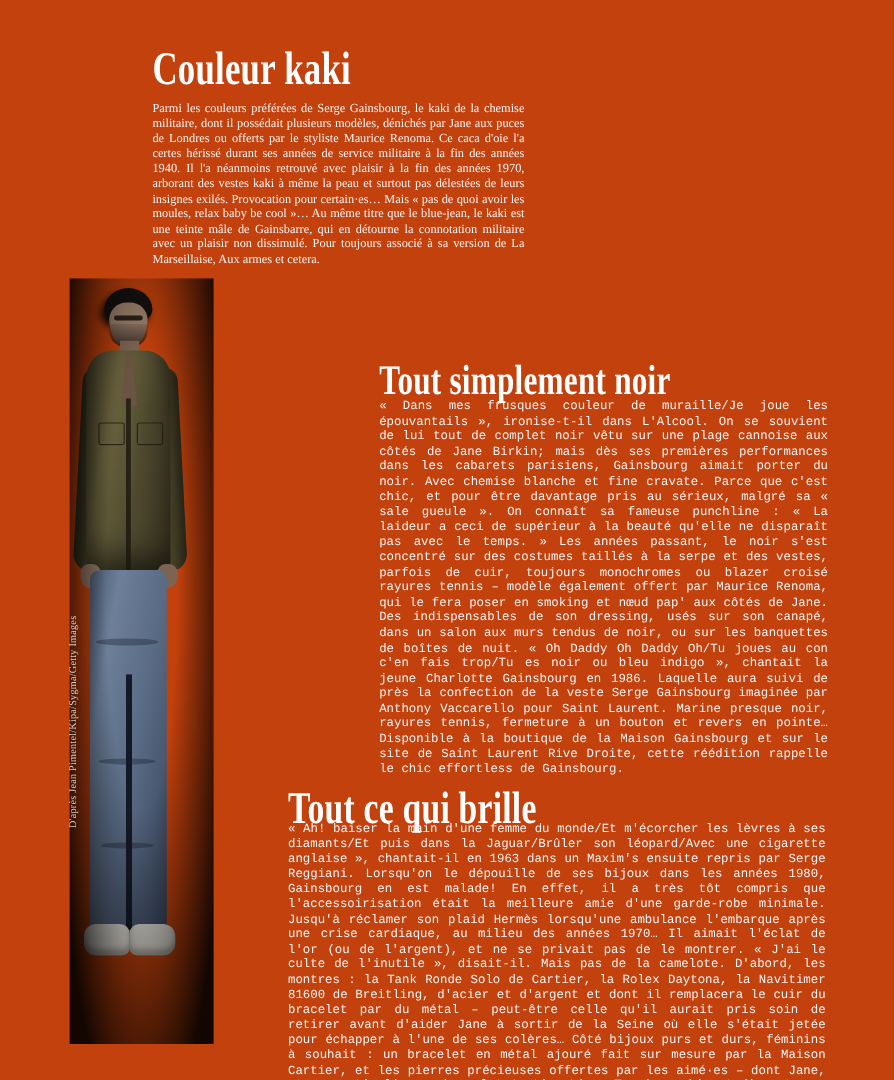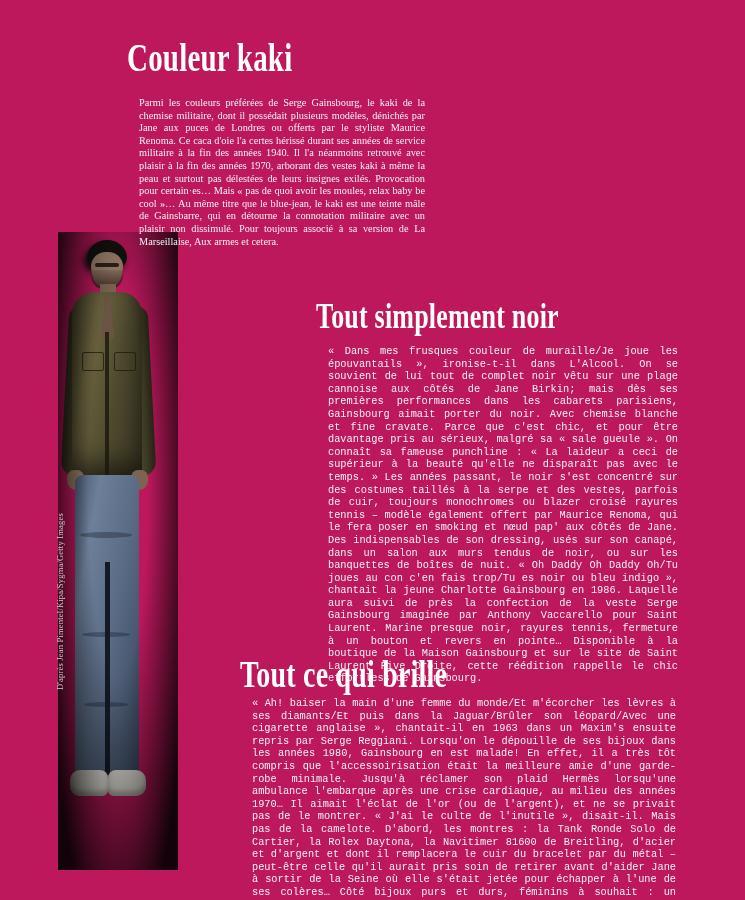--- a/index.html
+++ b/index.html
@@ -4,21 +4,21 @@
 <style>
   html, body {
     margin: 0;
     padding: 0;
     background: #0a0a0a;
   }
   .page {
     position: relative;
     width: 745px;
     height: 900px;
-    background: #be185d;
+    background: #c2410c;
     overflow: hidden;
     font-family: "Liberation Serif", serif;
     color: #ffffff;
   }
 
   
   .photo-col {
     position: absolute;
     left: 58px;
     top: 232px;
@@ -254,21 +254,21 @@
   }
   .col-brille .para { text-align: justify; }
   .sig {
     font-weight: bold;
     white-space: nowrap;
     padding-left: 32px;
   }
   .bullet {
     font-size: 9px;
   }
-  .para { margin: 12px; }
+  .para { margin: 0; }
 </style>
 </head>
 <body>
 
 <div class="page">
 
   <div class="photo-col">
     <div class="photo-figure">
       <div class="fig-hair"></div>
       <div class="fig-face"></div>

